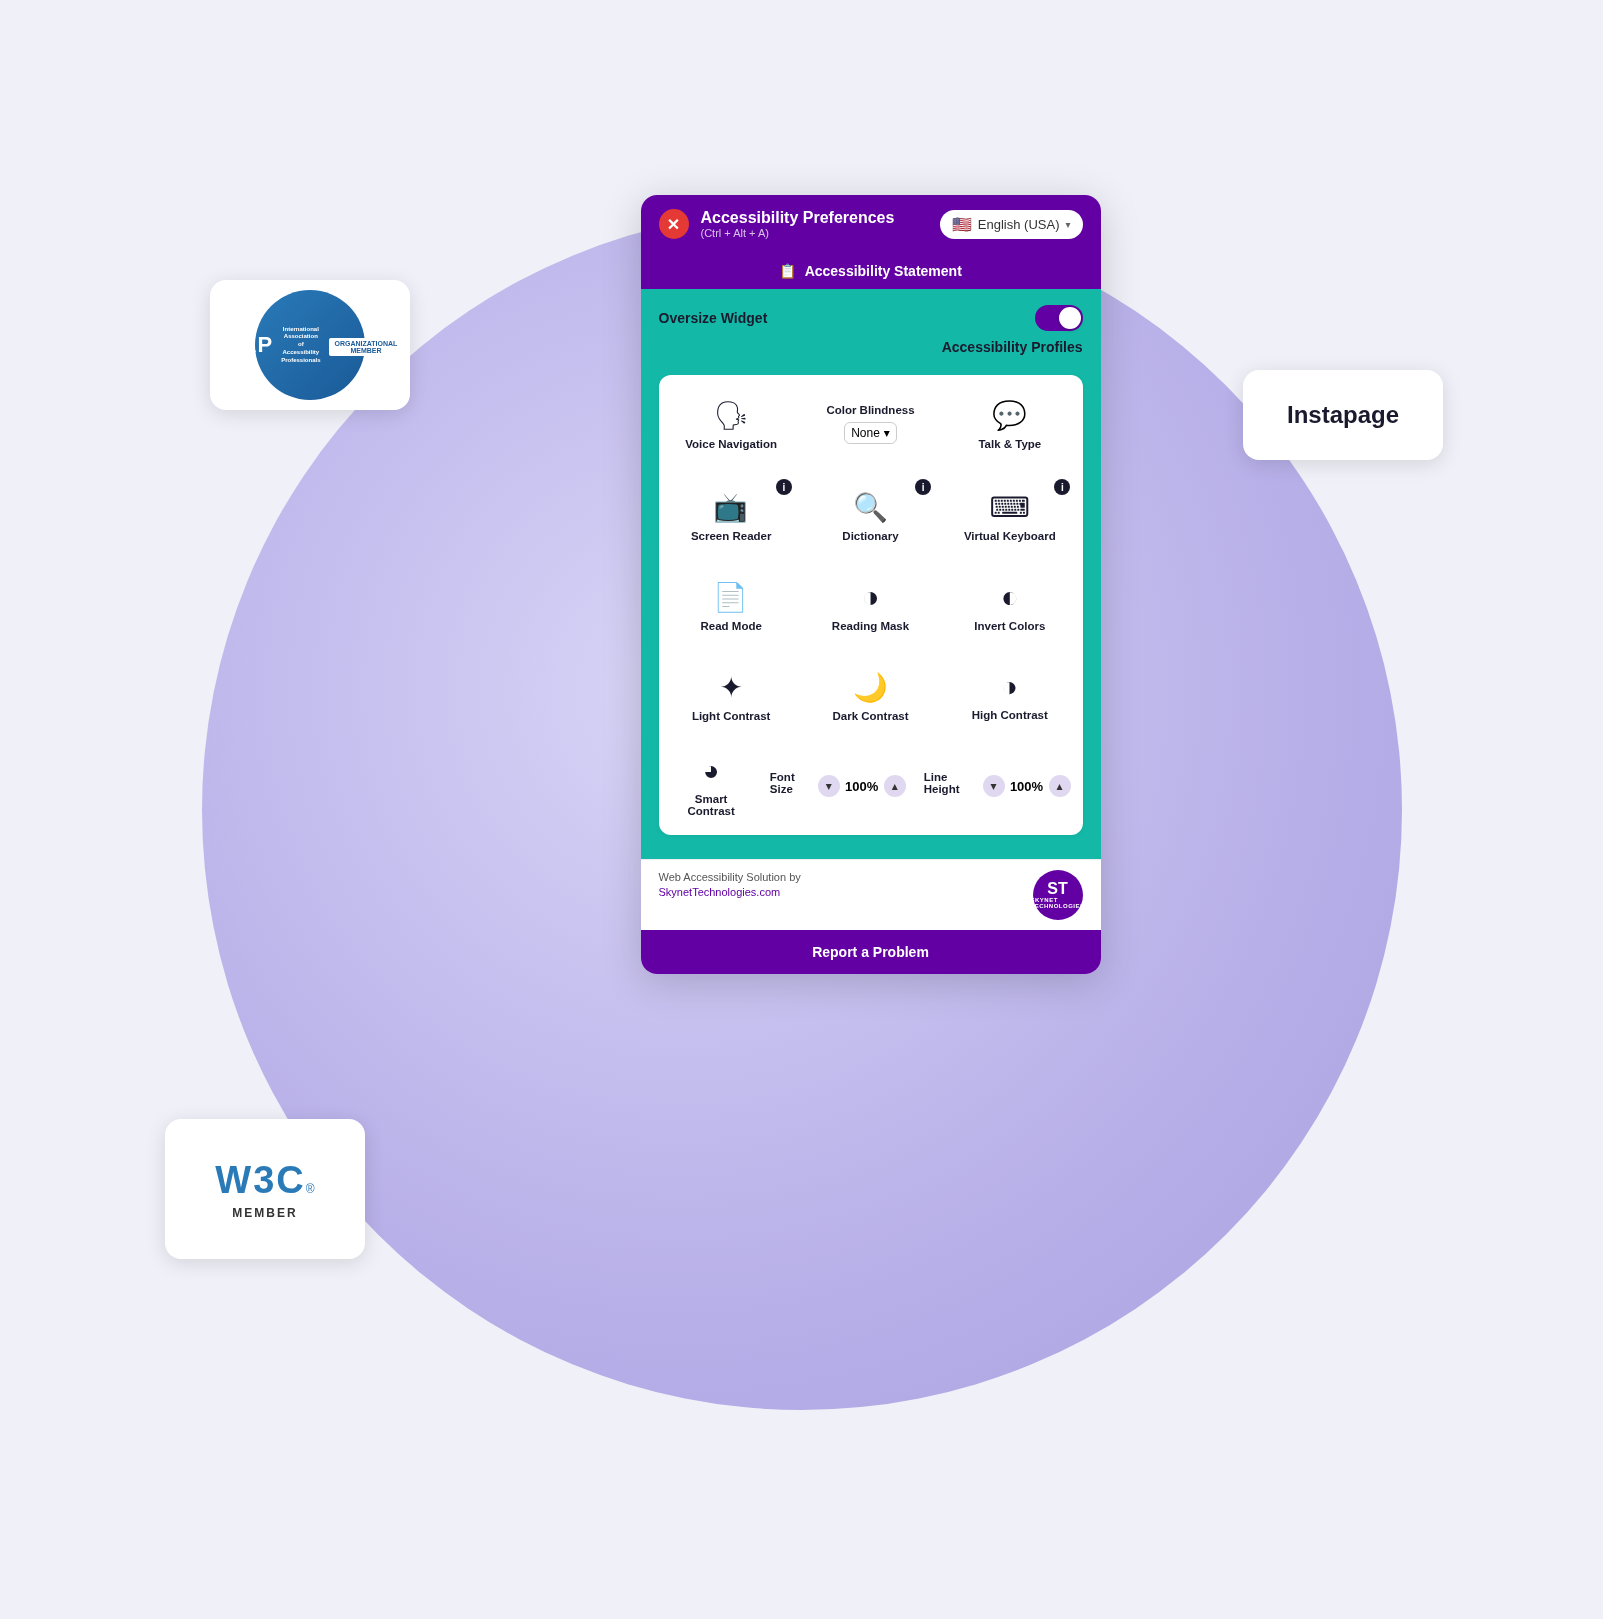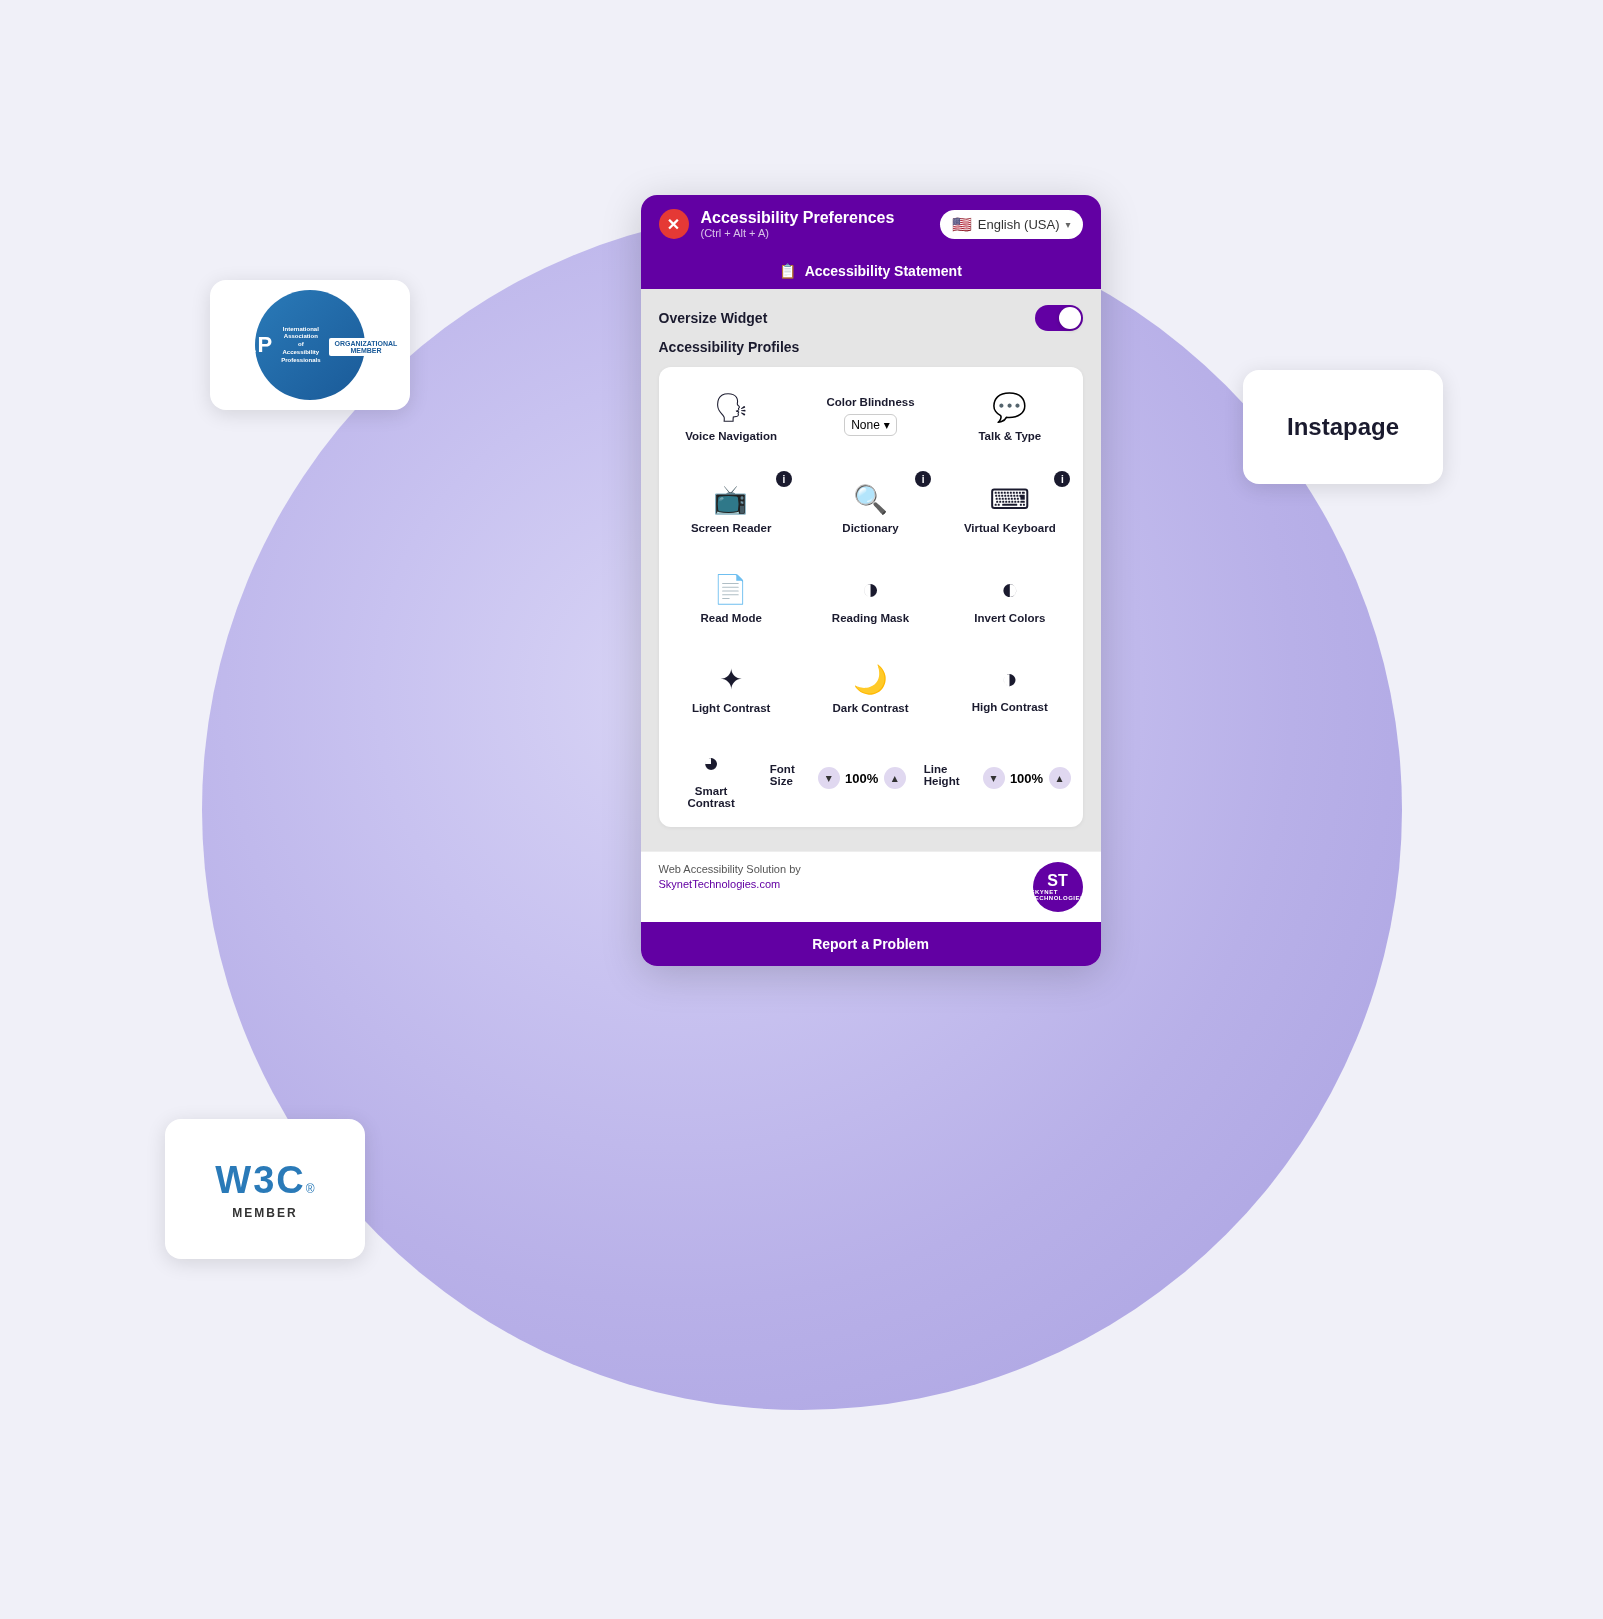--- a/index.html
+++ b/index.html
@@ -103,21 +103,21 @@
     .w3c-c { font-size: 38px; font-weight: 900; color: #2a7ab8; }
     .w3c-reg { font-size: 12px; color: #2a7ab8; vertical-align: super; }
     .w3c-member { font-size: 12px; font-weight: 700; color: #333; letter-spacing: 2px; margin-top: 4px; }
 
     
     .instapage-card {
       position: absolute;
       top: 370px;
       right: 160px;
       width: 200px;
-      height: 114px;
+      height: 90px;
       background: white;
       border-radius: 16px;
       box-shadow: 0 4px 20px rgba(0,0,0,0.12);
       display: flex;
       align-items: center;
       justify-content: center;
       z-index: 10;
     }
     .instapage-text {
       font-size: 24px;
@@ -198,21 +198,21 @@
       justify-content: center;
       gap: 8px;
       color: white;
       font-size: 14px;
       font-weight: 600;
       cursor: pointer;
     }
 
     
     .panel-body {
-      background: #e5e5e5;
+      background: #14b8a6;
       padding: 16px 18px;
     }
 
     
     .settings-row {
       display: flex;
       align-items: center;
       justify-content: space-between;
       margin-bottom: 8px;
     }
@@ -237,21 +237,22 @@
       position: absolute;
       top: 2px;
       right: 2px;
       box-shadow: 0 1px 4px rgba(0,0,0,0.2);
     }
 
     .profiles-label {
       font-size: 14px;
       font-weight: 600;
       color: #1a1a2e;
-      margin-bottom: 12px;
+      margin-bottom: 20px;
+      text-align: right;
     }
 
     
     .feature-grid-section {
       background: white;
       border-radius: 12px;
       padding: 4px;
       margin-bottom: 8px;
       box-shadow: 0 1px 4px rgba(0,0,0,0.06);
     }

